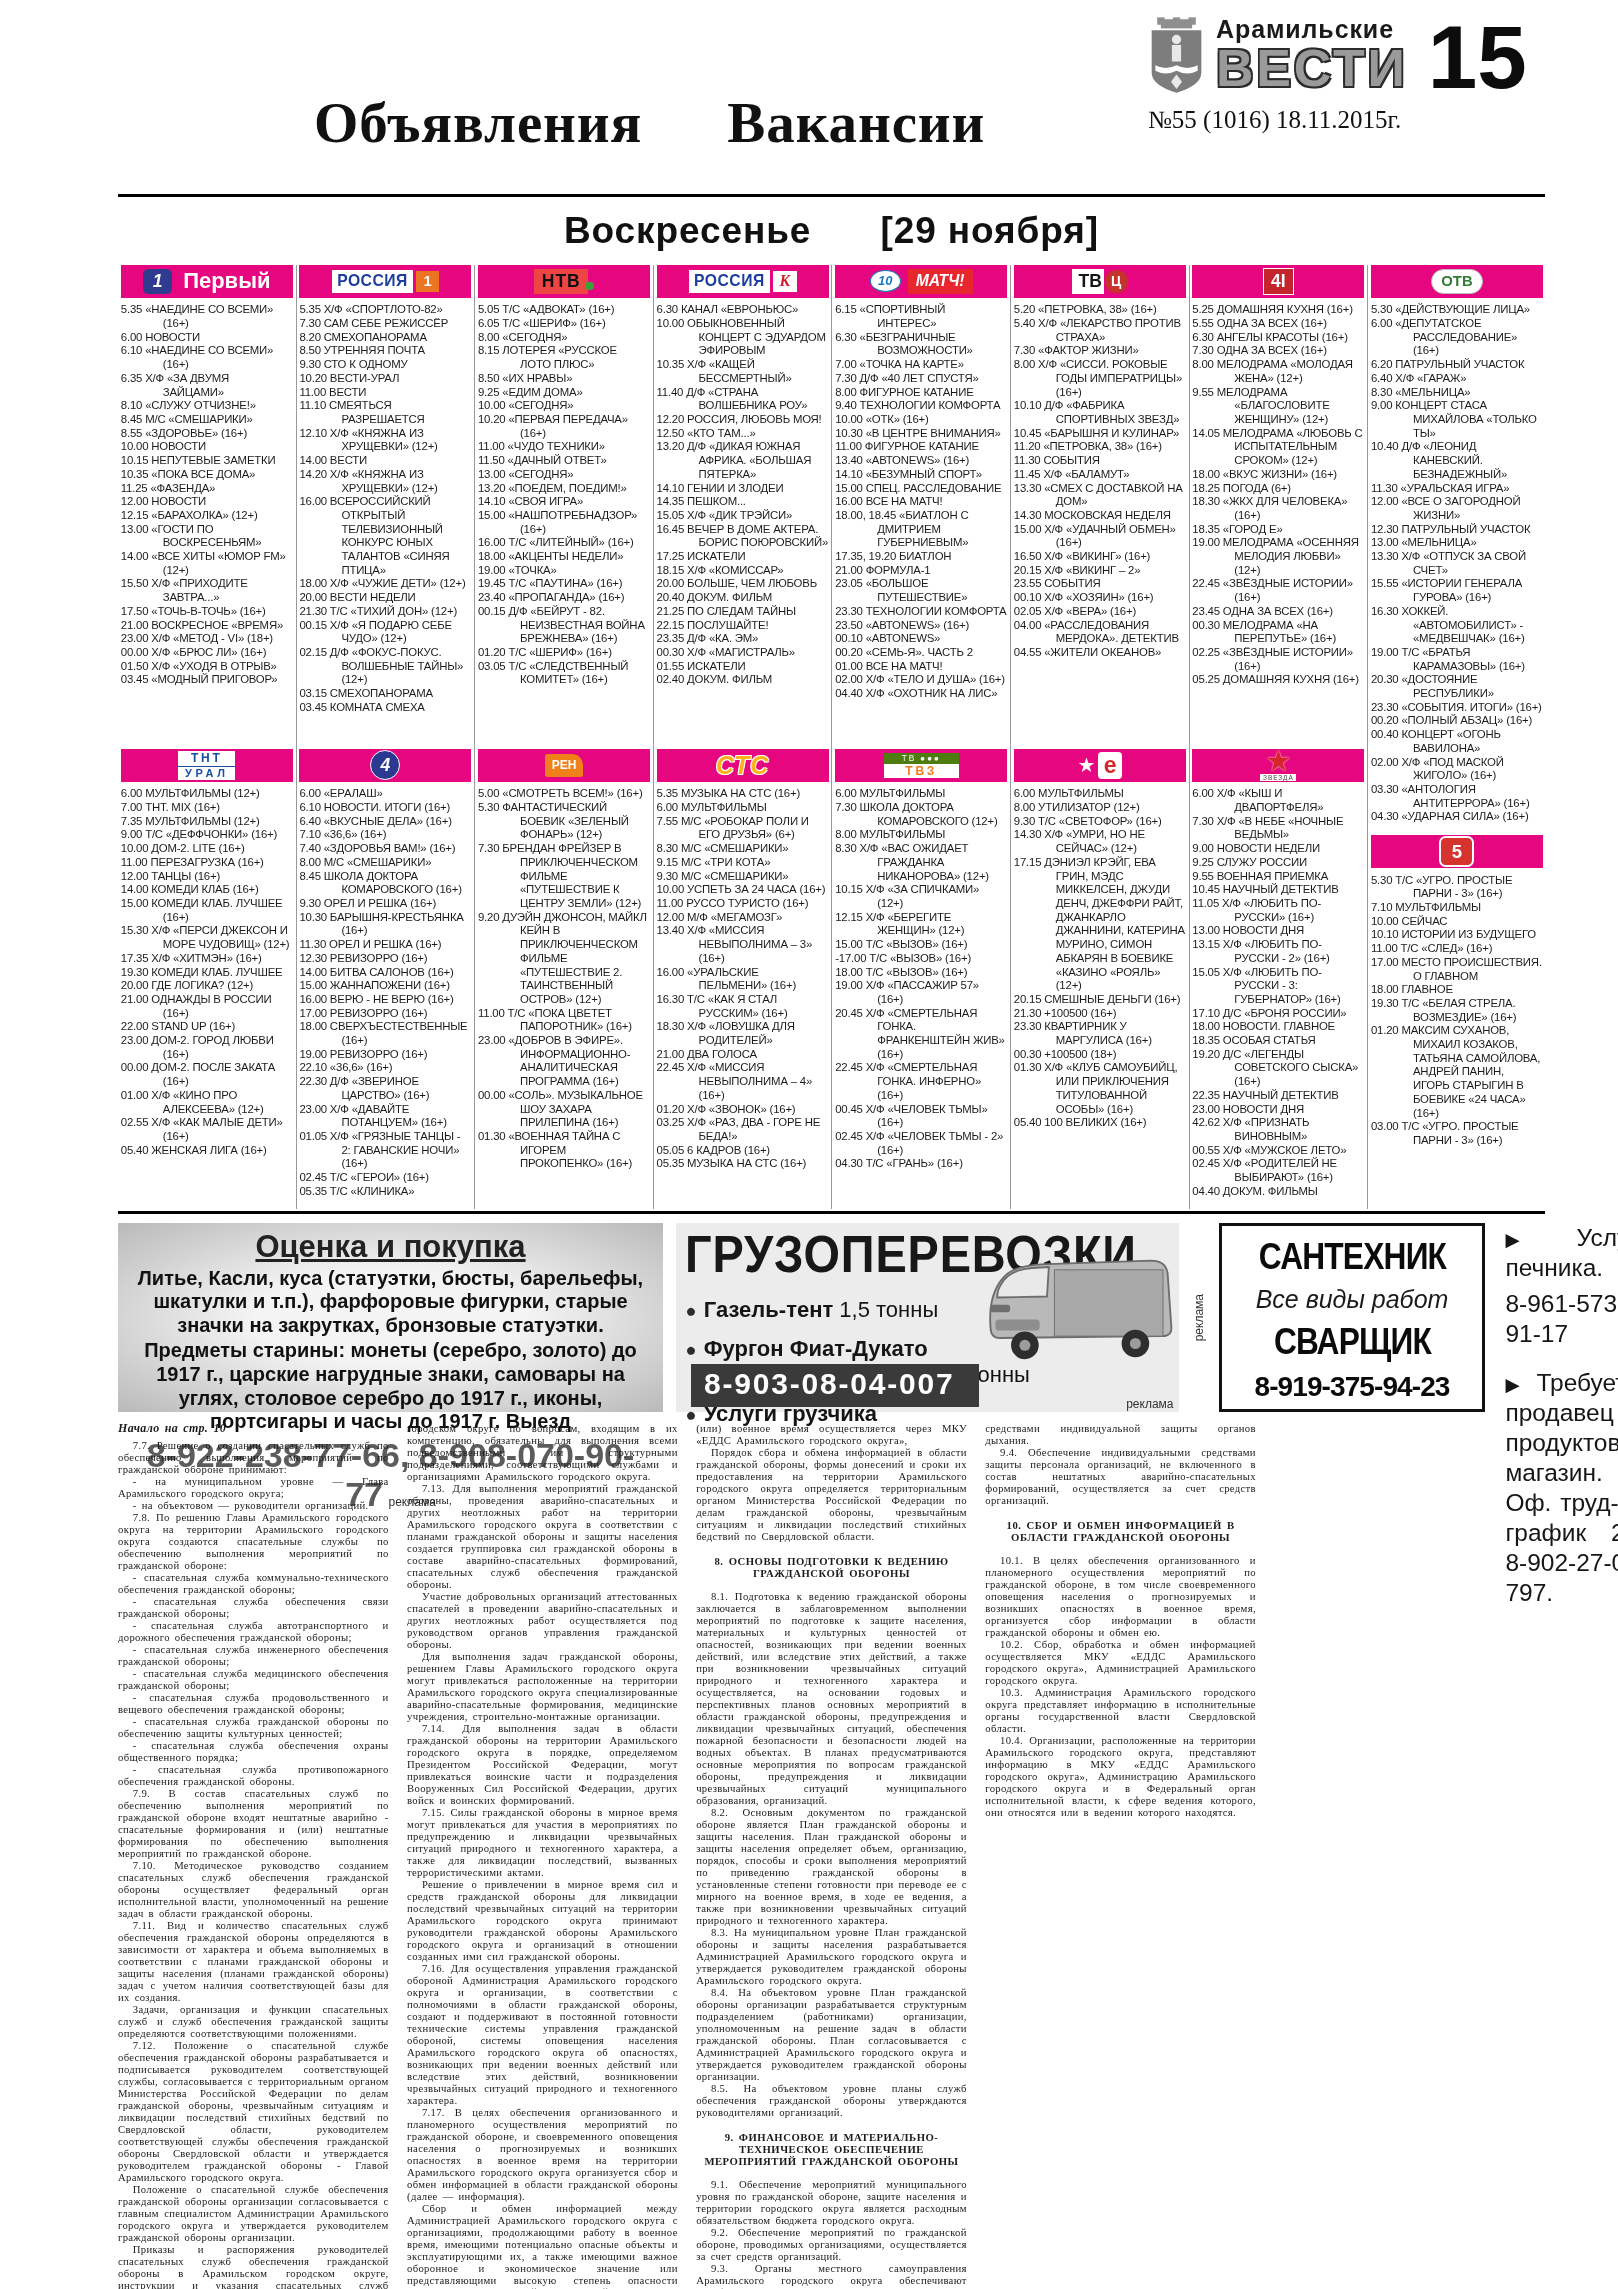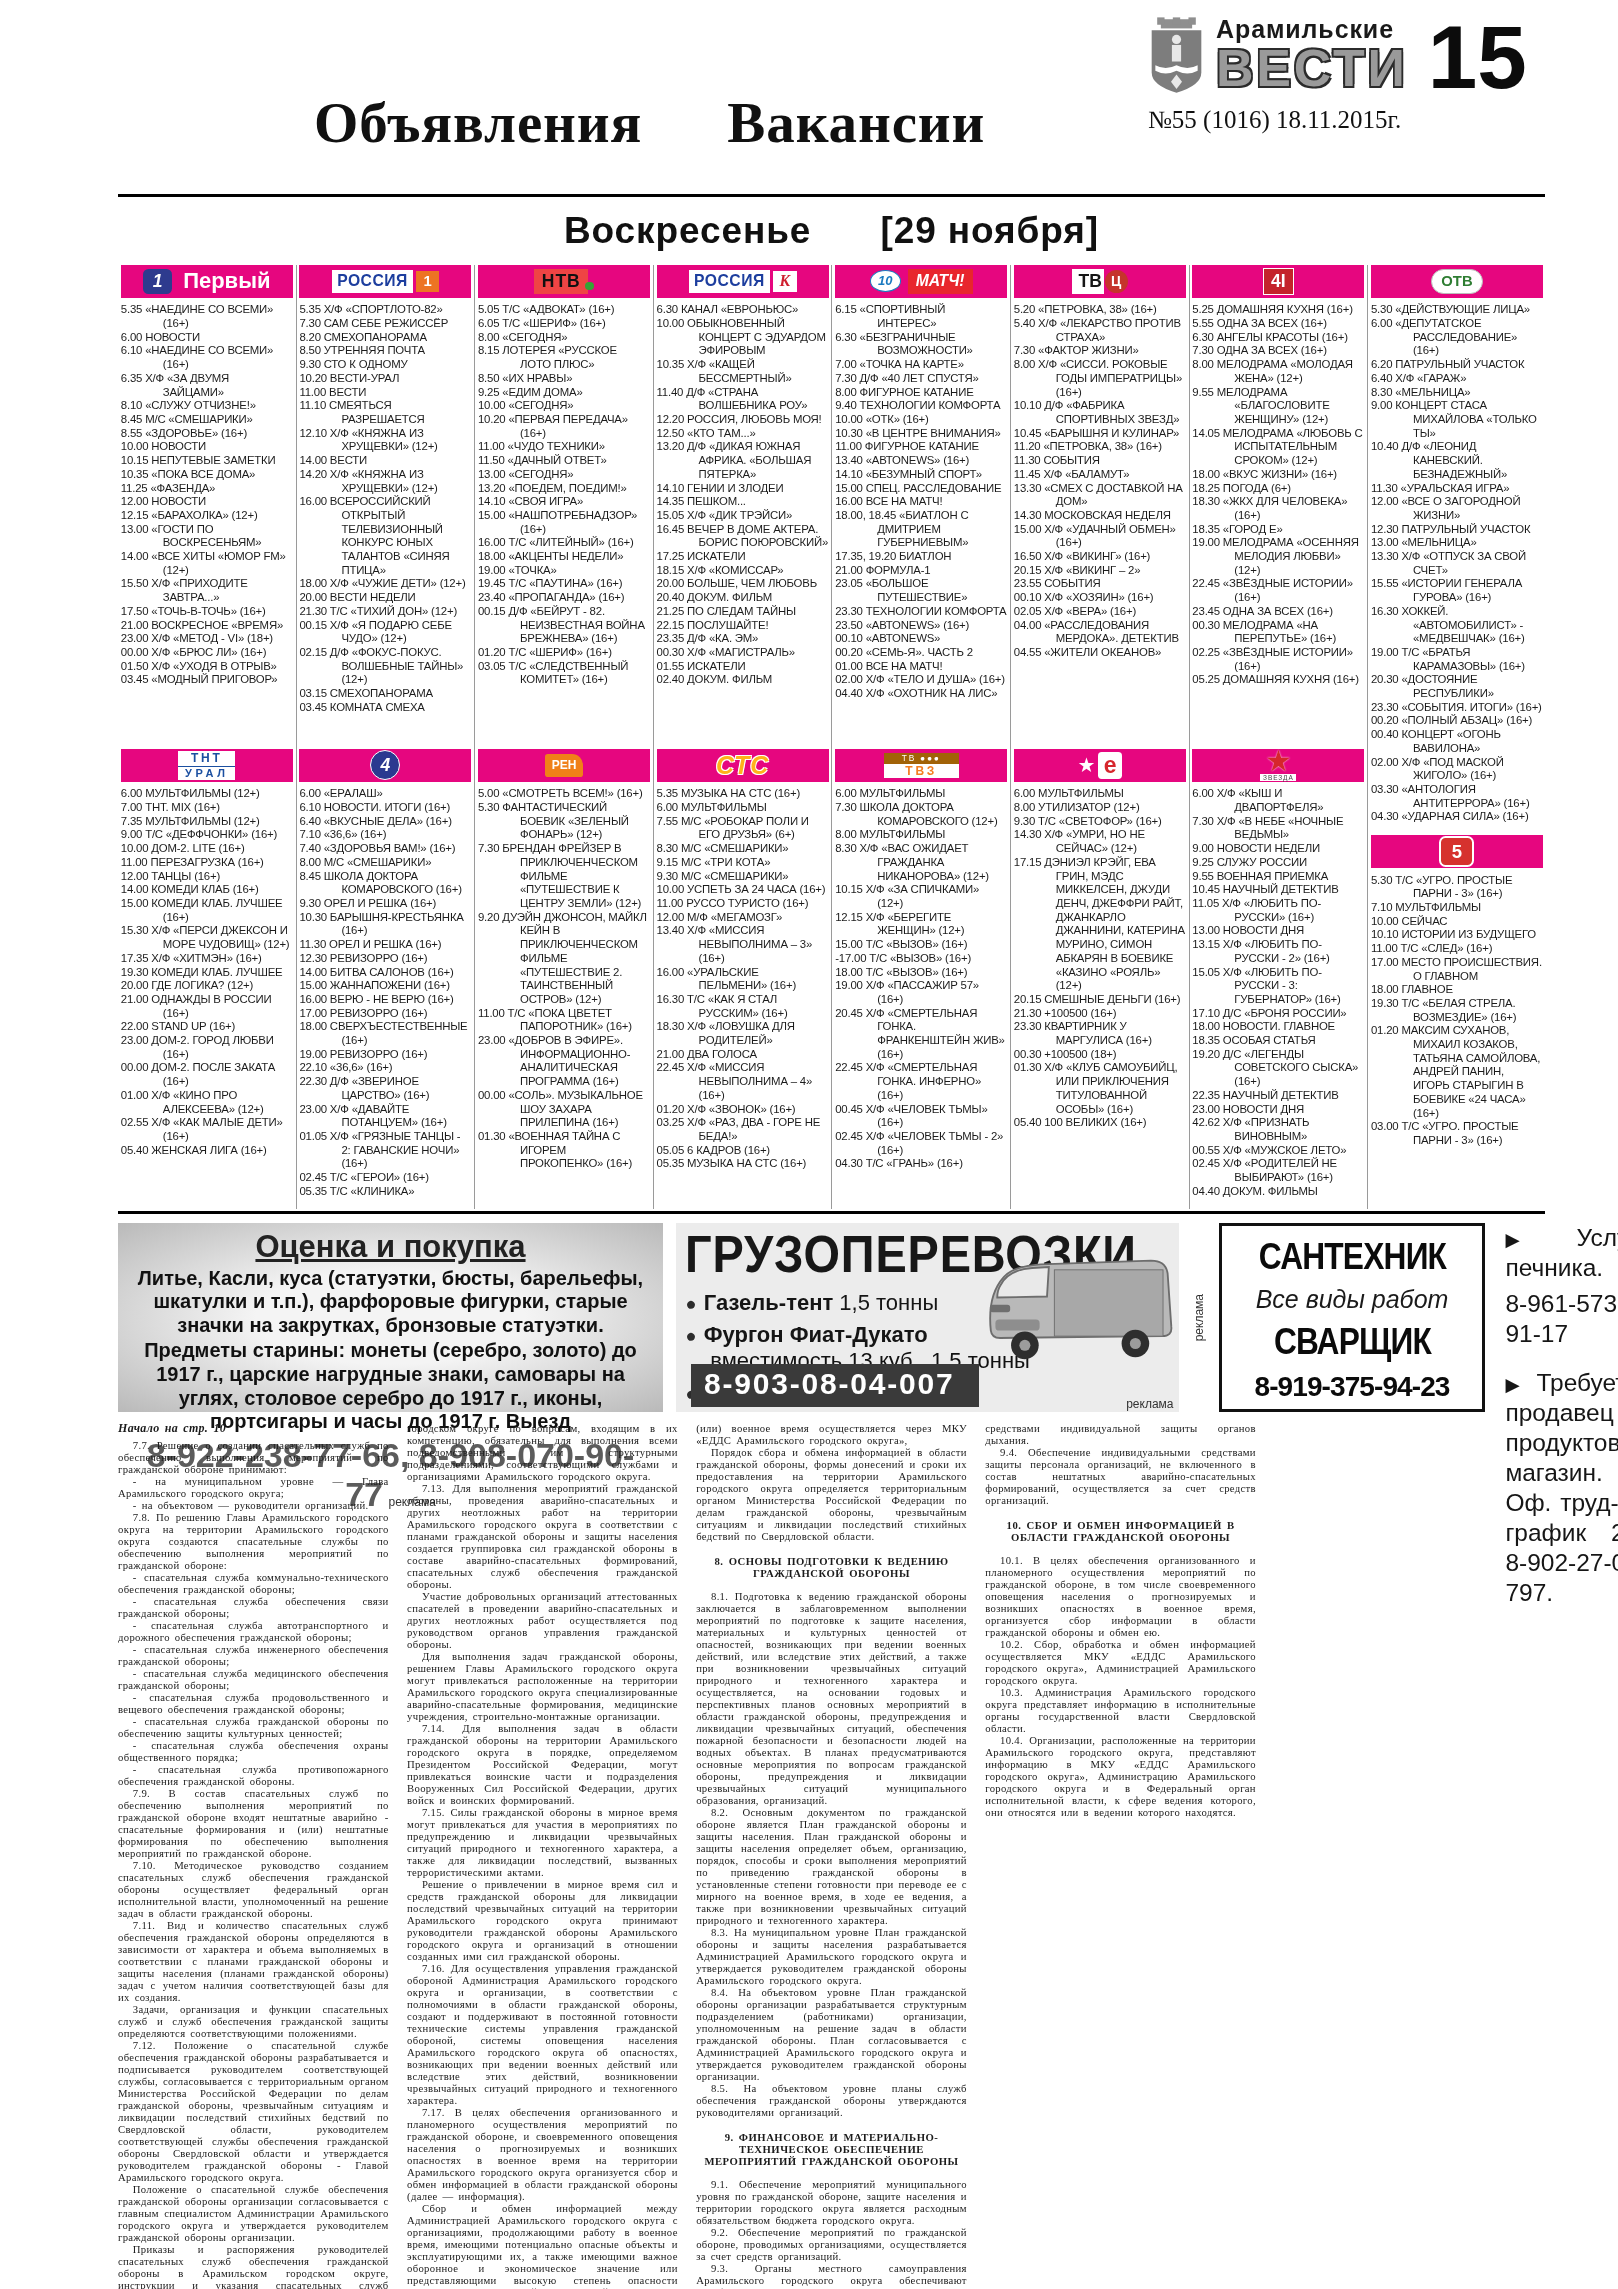--- a/index.html
+++ b/index.html
@@ -58,21 +58,21 @@
   .lg-stack{display:inline-block;text-align:center;}
   .tnt{display:block;color:#1b4fa0;background:#fff;font-weight:bold;font-size:12px;letter-spacing:2.8px;
        padding:0.9px 6.5px;line-height:13px;}
   .ural{display:block;color:#1b4fa0;background:#fff;font-weight:bold;font-size:11px;letter-spacing:3.7px;
         padding:0 6.5px 0.9px;line-height:12px;border-top:0.9px solid #1b4fa0;}
   .c4{background:#2b3990;border:1.8px solid #fff;color:#fff;border-radius:50%;width:28px;height:28px;
       line-height:28px;text-align:center;font-weight:bold;font-size:17.5px;font-style:italic;}
   .ren{background:#f08019;color:#fff;font-weight:bold;font-size:12px;padding:4.6px 6.5px;border-radius:2.8px 11px 2.8px 2.8px;}
   .sts{color:#ffb21a;font-weight:bold;font-size:25px;font-style:italic;letter-spacing:0.9px;
        text-shadow:-0.9px -0.9px 0 #fff,0.9px -0.9px 0 #fff,-0.9px 0.9px 0 #fff,0.9px 0.9px 0 #fff;}
-  .tv3t{display:block;background:#a16207;color:#fff;font-size:8.3px;line-height:11px;padding:0 18px;
+  .tv3t{display:block;background:#4d7c0f;color:#fff;font-size:8.3px;line-height:11px;padding:0 18px;
         letter-spacing:1.8px;text-align:center;}
   .tv3b{display:block;background:#fff;color:#f47d20;font-weight:bold;font-size:12px;line-height:14px;
         letter-spacing:2.8px;text-align:center;padding:0 4.6px;}
   .chestar{color:#fff;font-size:20px;}
   .chee{color:#d6262c;font-weight:bold;font-size:23px;background:#fff;padding:0 5.5px;border-radius:3.7px;}
   .zvstar{color:#d6262c;font-size:29.5px;line-height:24px;text-shadow:0 0 1.8px #fff;}
   .zvcap{display:block;font-size:6.5px;color:#444;background:#fff;padding:0 2.8px;letter-spacing:0.9px;}
   .c5{background:#d6322e;color:#fff;font-weight:bold;font-size:18.5px;width:31px;height:27px;line-height:27px;
       text-align:center;border:2.8px solid #fff;border-radius:6.5px;}
   .prog{font-size:11.4px;line-height:13.7px;letter-spacing:-0.2px;color:#1c1c1c;
@@ -82,21 +82,21 @@
   .ads-band{display:flex;border-top:3.7px solid #000;padding-top:9.2px;margin-top:1.8px;height:189px;gap:13px;}
   .ad-ots{width:545px;flex:none;background:radial-gradient(ellipse at center,#f4f4f4 35%,#b9b9b9 100%);
           text-align:center;padding:5.5px 7.4px;box-sizing:border-box;}
   .ots-title{font-size:31px;font-weight:bold;text-decoration:underline;color:#222;}
   .ots-body{font-size:20px;font-weight:bold;line-height:1.18;color:#111;margin-top:1.8px;}
   .ots-phone{font-size:34px;font-weight:bold;color:#5c5c5c;margin-top:1.8px;}
   .rek{font-size:12px;font-weight:normal;color:#333;margin-left:5.5px;}
   .ad-gruzo{width:503px;flex:none;background:#ececec;position:relative;padding:1.8px 9.2px;box-sizing:border-box;}
   .gr-title{font-size:51px;font-weight:bold;letter-spacing:0.9px;transform:scaleX(.92);transform-origin:left;
             white-space:nowrap;color:#181818;}
-  .gr-li{font-size:22px;color:#151515;margin-top:6px;}
+  .gr-li{font-size:22px;color:#151515;margin-top:13px;}
   .gr-li .dot{color:#2c2c2c;margin-right:7.4px;font-size:18.5px;}
   .gr-li b{font-weight:bold;}
   .gr-sub{font-size:22px;margin-left:25px;}
   .gr-phone{position:absolute;left:15px;bottom:5.5px;background:#3a3a3a;color:#fff;font-size:30px;
             font-weight:bold;letter-spacing:1.8px;padding:3.7px 24px 5.5px 13px;}
   .gr-rek{position:absolute;right:5.5px;bottom:1.8px;font-size:12px;color:#333;}
   .gr-van{position:absolute;right:3.7px;top:29.5px;}
   .rek-vert{writing-mode:vertical-rl;transform:rotate(180deg);font-size:12px;color:#333;align-self:center;}
   .ad-sant{width:266px;flex:none;border:3.7px solid #111;text-align:center;padding:9.2px 5.5px;box-sizing:border-box;}
   .sant-big{font-size:36px;font-weight:bold;letter-spacing:-0.9px;transform:scaleX(.88);color:#0b0b0b;}

